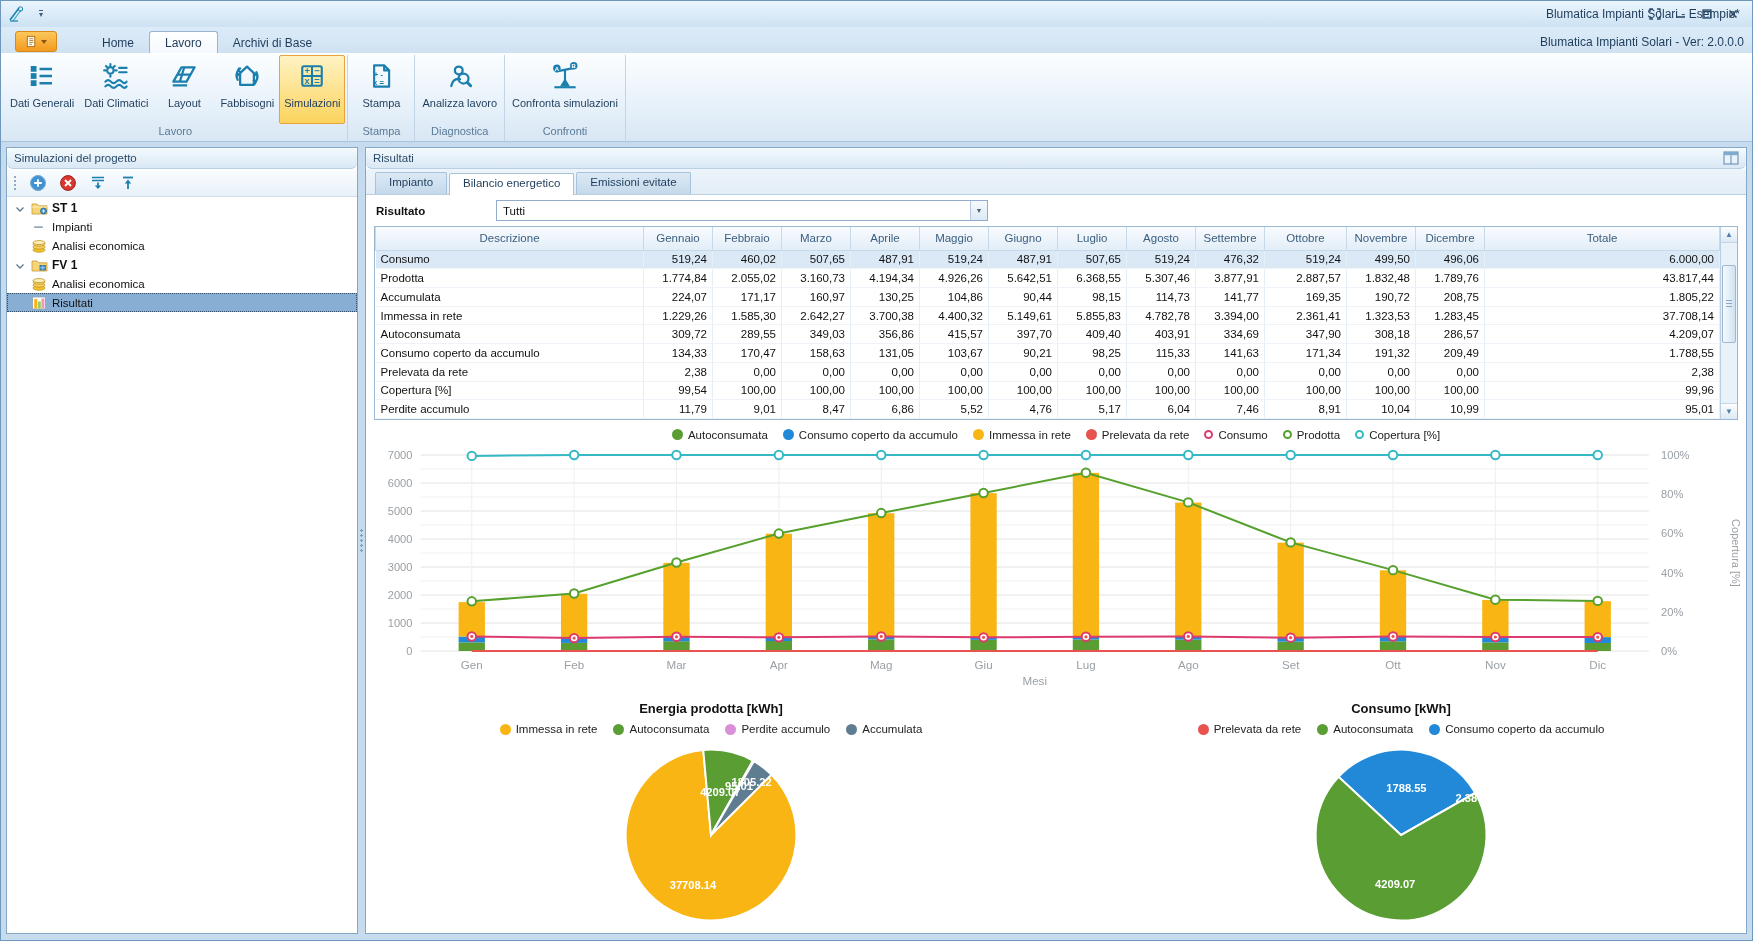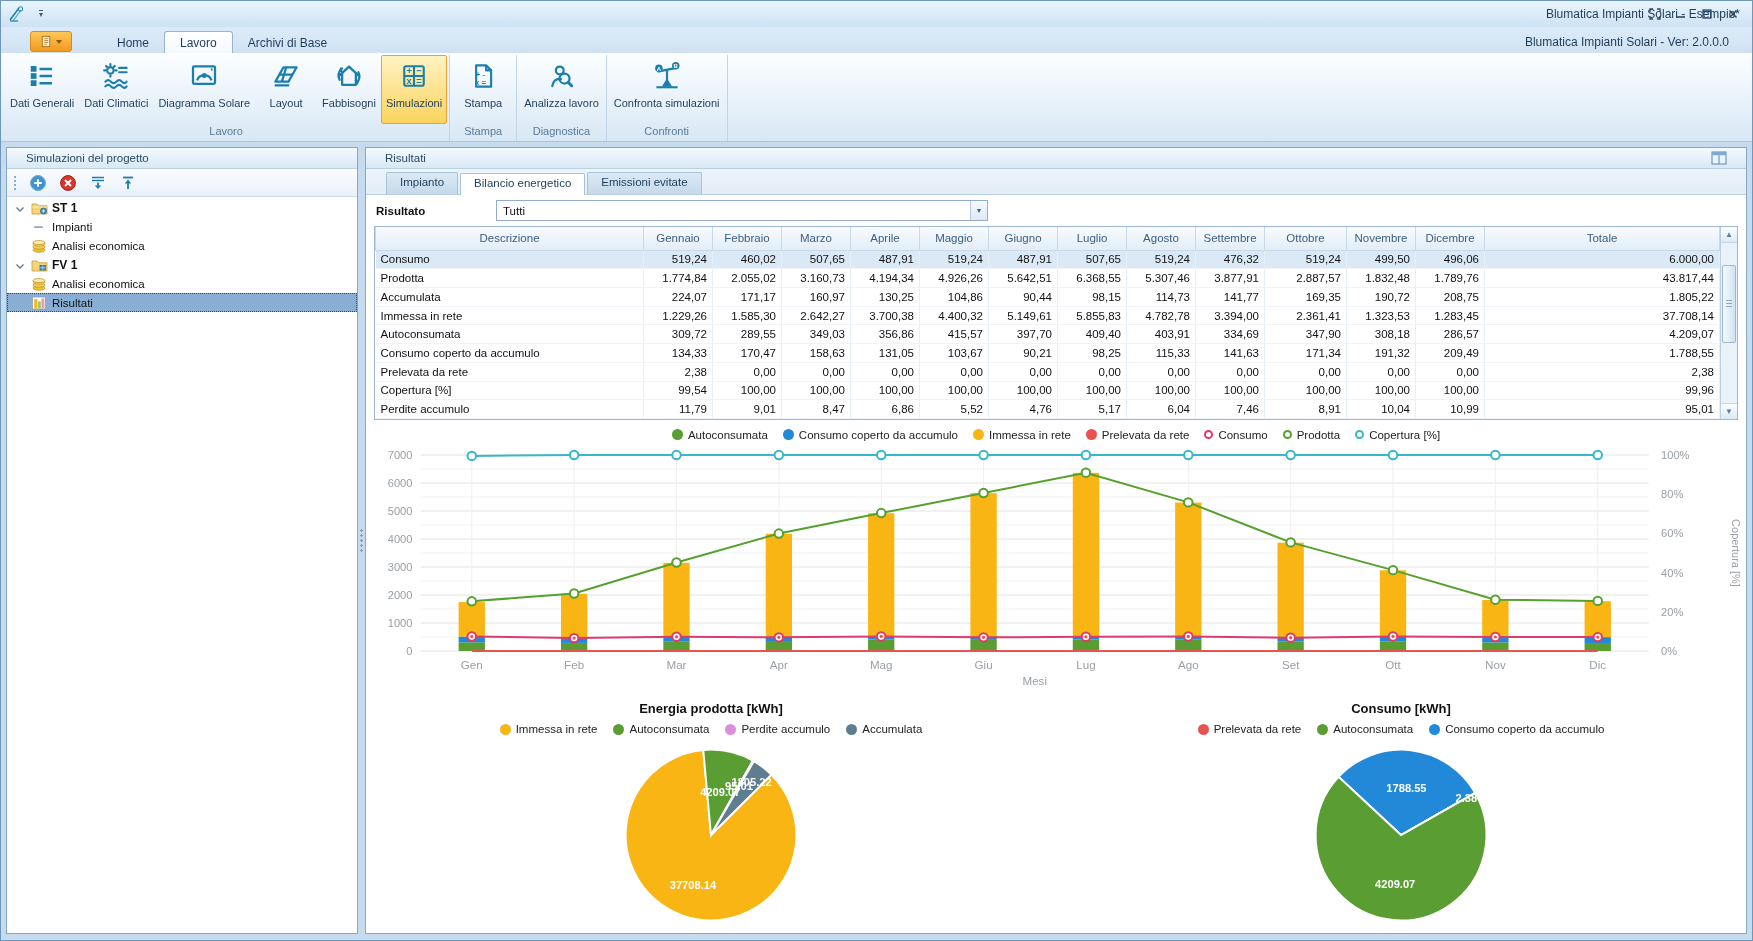--- a/index.html
+++ b/index.html
@@ -9,38 +9,38 @@
 
   
   .titlebar { height:26px; background:linear-gradient(#eaf5fd,#cde2f3); display:flex; align-items:center; position:relative; flex:0 0 auto; }
   .app-icon { margin-left:6px; width:18px; height:18px; }
   .qat-arrow { margin-left:14px; font-size:8px; color:#3e5f7e; border-top:1px solid #3e5f7e; padding-top:1px; line-height:6px; cursor:default; }
   .win-title { position:absolute; left:0; right:12px; text-align:right; font-size:12px; color:#1e3c5a; }
   .winbtns { margin-left:auto; display:flex; gap:12px; padding-right:12px; z-index:2; }
   .winbtn { width:14px; height:12px; display:flex; align-items:center; justify-content:center; }
 
   
-  .tabrow { height:26px; background:linear-gradient(#dcebf8,#cfe2f2); display:flex; align-items:flex-end; padding:0 23px; flex:0 0 auto; }
+  .tabrow { height:26px; background:linear-gradient(#dcebf8,#cfe2f2); display:flex; align-items:flex-end; padding:0 8px; flex:0 0 auto; }
   .appbtn { width:42px; height:21px; margin:0 30px 1px 6px; background:linear-gradient(#fdc75b,#f29a1f); border:1px solid #d98b1a; border-radius:3px; display:flex; align-items:center; justify-content:center; gap:3px; }
   .rtab { padding:4px 15px 3px; font-size:12px; color:#1e3c5a; cursor:default; }
   .rtab.active { background:linear-gradient(#ffffff,#f4f9fd); border:1px solid #97b5cf; border-bottom:none; border-radius:3px 3px 0 0; }
   .version { margin-left:auto; font-size:12px; color:#1e3c5a; padding-bottom:4px; }
 
   
   .ribbon { height:89px; background:linear-gradient(#fcfeff,#e7f1fa 60%,#d8e7f4); border-bottom:1px solid #a9c4dc; display:flex; padding:2px 2px 0; flex:0 0 auto; }
   .rgroup { display:flex; flex-direction:column; border-right:1px solid #c2d5e7; padding:0 2px; }
   .rgroup-buttons { flex:1; display:flex; align-items:stretch; }
   .rbtn { min-width:62px; padding:5px 4px 2px; display:flex; flex-direction:column; align-items:center; gap:3px; font-size:11px; color:#1e3c5a; text-align:center; border:1px solid transparent; border-radius:2px; line-height:1.15; cursor:default; }
   .rbtn.active { background:linear-gradient(#fff3c3,#fbd35e); border-color:#e8a33d; }
   .rgroup-label { text-align:center; font-size:11px; color:#5a7a98; padding:1px 6px 4px; }
 
   
   .content { flex:1; display:flex; background:#c6dbee; padding:5px 5px 6px; min-height:0; }
 
-  .panel-head { height:21px; background:linear-gradient(#f4fafe,#d9e8f5); border-bottom:1px solid #b9cfe2; font-size:11.5px; color:#2a4a68; display:flex; align-items:center; padding:0 19px; flex:0 0 auto; }
+  .panel-head { height:21px; background:linear-gradient(#f4fafe,#d9e8f5); border-bottom:1px solid #b9cfe2; font-size:11.5px; color:#2a4a68; display:flex; align-items:center; padding:0 7px; flex:0 0 auto;border-radius:6px; }
 
   
   .sidebar { width:352px; border:1px solid #86a7c5; background:#fff; display:flex; flex-direction:column; flex:0 0 auto; }
   .side-toolbar { height:28px; background:linear-gradient(#fbfdff,#e8f1f9); border-bottom:1px solid #cdddeb; display:flex; align-items:center; gap:12px; padding:0 6px 0 6px; flex:0 0 auto; }
   .grip-v { width:4px; height:16px; background-image:radial-gradient(circle,#8fabc2 1px,transparent 1.3px); background-size:4px 4px; }
   .tbtn { width:18px; height:18px; display:flex; align-items:center; justify-content:center; }
   .tree-colhead { height:20px; background:linear-gradient(#f6fafd,#e3eef8); border-bottom:1px solid #c9d9e8; font-size:11.5px; color:#2a4a68; padding:0 8px; display:flex; align-items:center; flex:0 0 auto; }
   .tree { flex:1; font-size:11.5px; color:#111; overflow:hidden; padding-top:1px; }
   .trow { height:19px; display:flex; align-items:center; gap:4px; padding-right:8px; }
   .trow .expander { width:14px; text-align:center; flex:0 0 auto; margin-left:6px; }
@@ -49,21 +49,21 @@
   .trow.selected { background:#88afd3; outline:1px dotted #2c4a66; outline-offset:-1px; }
   .ticon { width:17px; height:15px; flex:0 0 auto; display:flex; align-items:center; justify-content:center; }
 
   
   .splitter { width:7px; display:flex; align-items:center; justify-content:center; cursor:col-resize; }
   .splitter .dots { width:3px; height:26px; background-image:radial-gradient(circle,#7d9cb8 1.1px,transparent 1.3px); background-size:3px 5px; }
 
   
   .main { flex:1; border:1px solid #86a7c5; background:#fff; display:flex; flex-direction:column; min-width:0; }
   .main .panel-head { justify-content:space-between; }
-  .tabs2 { display:flex; background:linear-gradient(#edf4fb,#e2edf6); padding:3px 20px 0; gap:2px; border-bottom:1px solid #b9cfe2; height:26px; flex:0 0 auto; }
+  .tabs2 { display:flex; background:linear-gradient(#edf4fb,#e2edf6); padding:3px 9px 0; gap:2px; border-bottom:1px solid #b9cfe2; height:26px; flex:0 0 auto; }
   .tab2 { padding:3px 13px; font-size:11.5px; color:#1e3c5a; background:linear-gradient(#dce9f5,#c4d9eb); border:1px solid #a8c2d9; border-bottom:none; border-radius:2px 2px 0 0; cursor:default; }
   .tab2.active { background:#fff; position:relative; top:1px; }
   .filter-row { height:29px; display:flex; align-items:center; padding:4px 10px 2px; flex:0 0 auto; }
   .filter-label { width:120px; font-size:11.5px; color:#111;font-weight:bold; }
   .select { width:492px; height:21px; border:1px solid #93accd; background:#fff; display:flex; align-items:center; font-size:11.5px; padding-left:6px; color:#111; }
   .select .arrow-box { margin-left:auto; width:17px; height:19px; background:linear-gradient(#f6fafd,#dce9f4); border-left:1px solid #b6c9dd; display:flex; align-items:center; justify-content:center; font-size:7px; color:#44617e; }
 
   
   .table-area { margin:2px 8px 4px; display:flex; border:1px solid #9db8d2; height:194px; flex:0 0 auto; }
   .res-table { border-collapse:collapse; table-layout:fixed; flex:1; font-size:11.5px; width:100%; }
@@ -167,31 +167,20 @@
             <div><svg viewBox="0 0 24 24" width="30" height="30">
                 <g stroke="#1b7fad" stroke-width="1.7" fill="none" stroke-linecap="round">
                   <circle cx="7.5" cy="7.5" r="2.6"></circle>
                   <path d="M7.5 2.5 V3.6 M7.5 11.4 V12.5 M2.5 7.5 H3.6 M11.4 7.5 H12.5 M4 4 L4.8 4.8 M10.2 10.2 M11 4 L10.2 4.8"></path>
                   <path d="M14.5 5.5 H20.5 M14.5 9 H20.5"></path>
                   <path d="M3.5 16.5 q2.2 -2.4 4.4 0 t4.4 0 t4.4 0 t3.8 0"></path>
                   <path d="M3.5 20.3 q2.2 -2.4 4.4 0 t4.4 0 t4.4 0 t3.8 0"></path>
                 </g>
               </svg></div>
             <div>Dati Climatici</div>
-          </div>
-          <div class="rbtn">
-            <div><svg viewBox="0 0 24 24" width="30" height="30">
-                <g stroke="#1b7fad" stroke-width="1.8" fill="none">
-                  <rect x="3.2" y="4.2" width="17.6" height="14" rx="1"></rect>
-                  <path d="M6.5 15.5 A6 6 0 0 1 18 15.5"></path>
-                  <circle cx="12.2" cy="11.5" r="1.1" fill="#1b7fad"></circle>
-                  <path d="M17.5 6.8 h1.4"></path>
-                </g>
-              </svg></div>
-            <div>Diagramma Solare</div>
           </div>
           <div class="rbtn">
             <div><svg viewBox="0 0 24 24" width="30" height="30">
                 <g stroke="#1b7fad" stroke-width="1.8" fill="none" stroke-linejoin="round">
                   <path d="M3.5 16.5 L10 5 L20.5 5 L14 16.5 Z"></path>
                   <path d="M6.8 10.8 L17.2 10.8 M12.2 5 L8.7 16.5"></path>
                   <path d="M3 19.5 H14.5"></path>
                 </g>
               </svg></div>
             <div>Layout</div>

